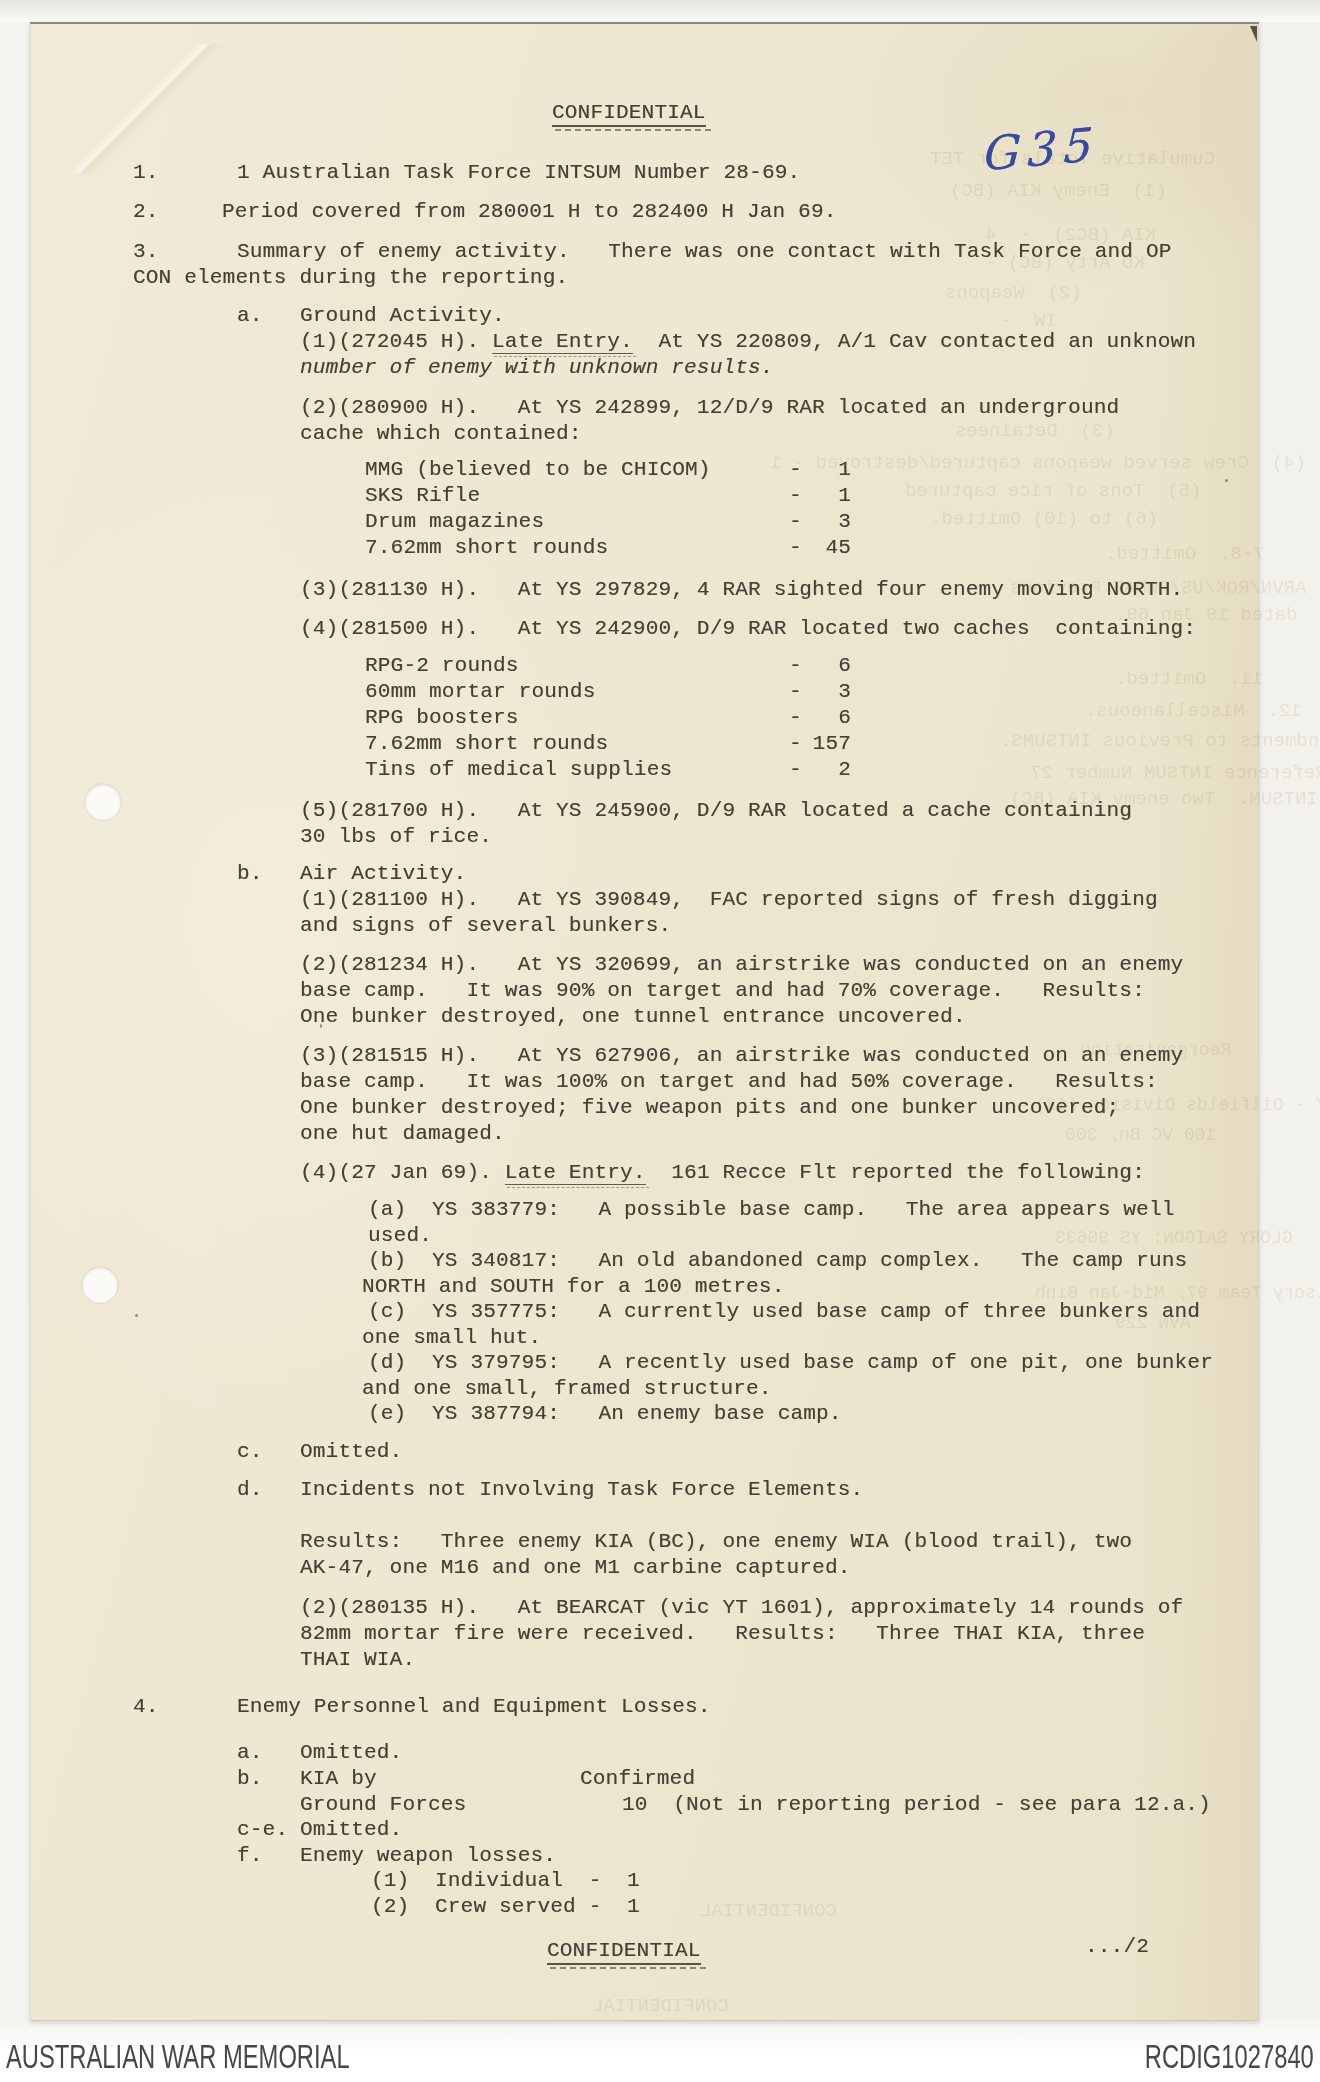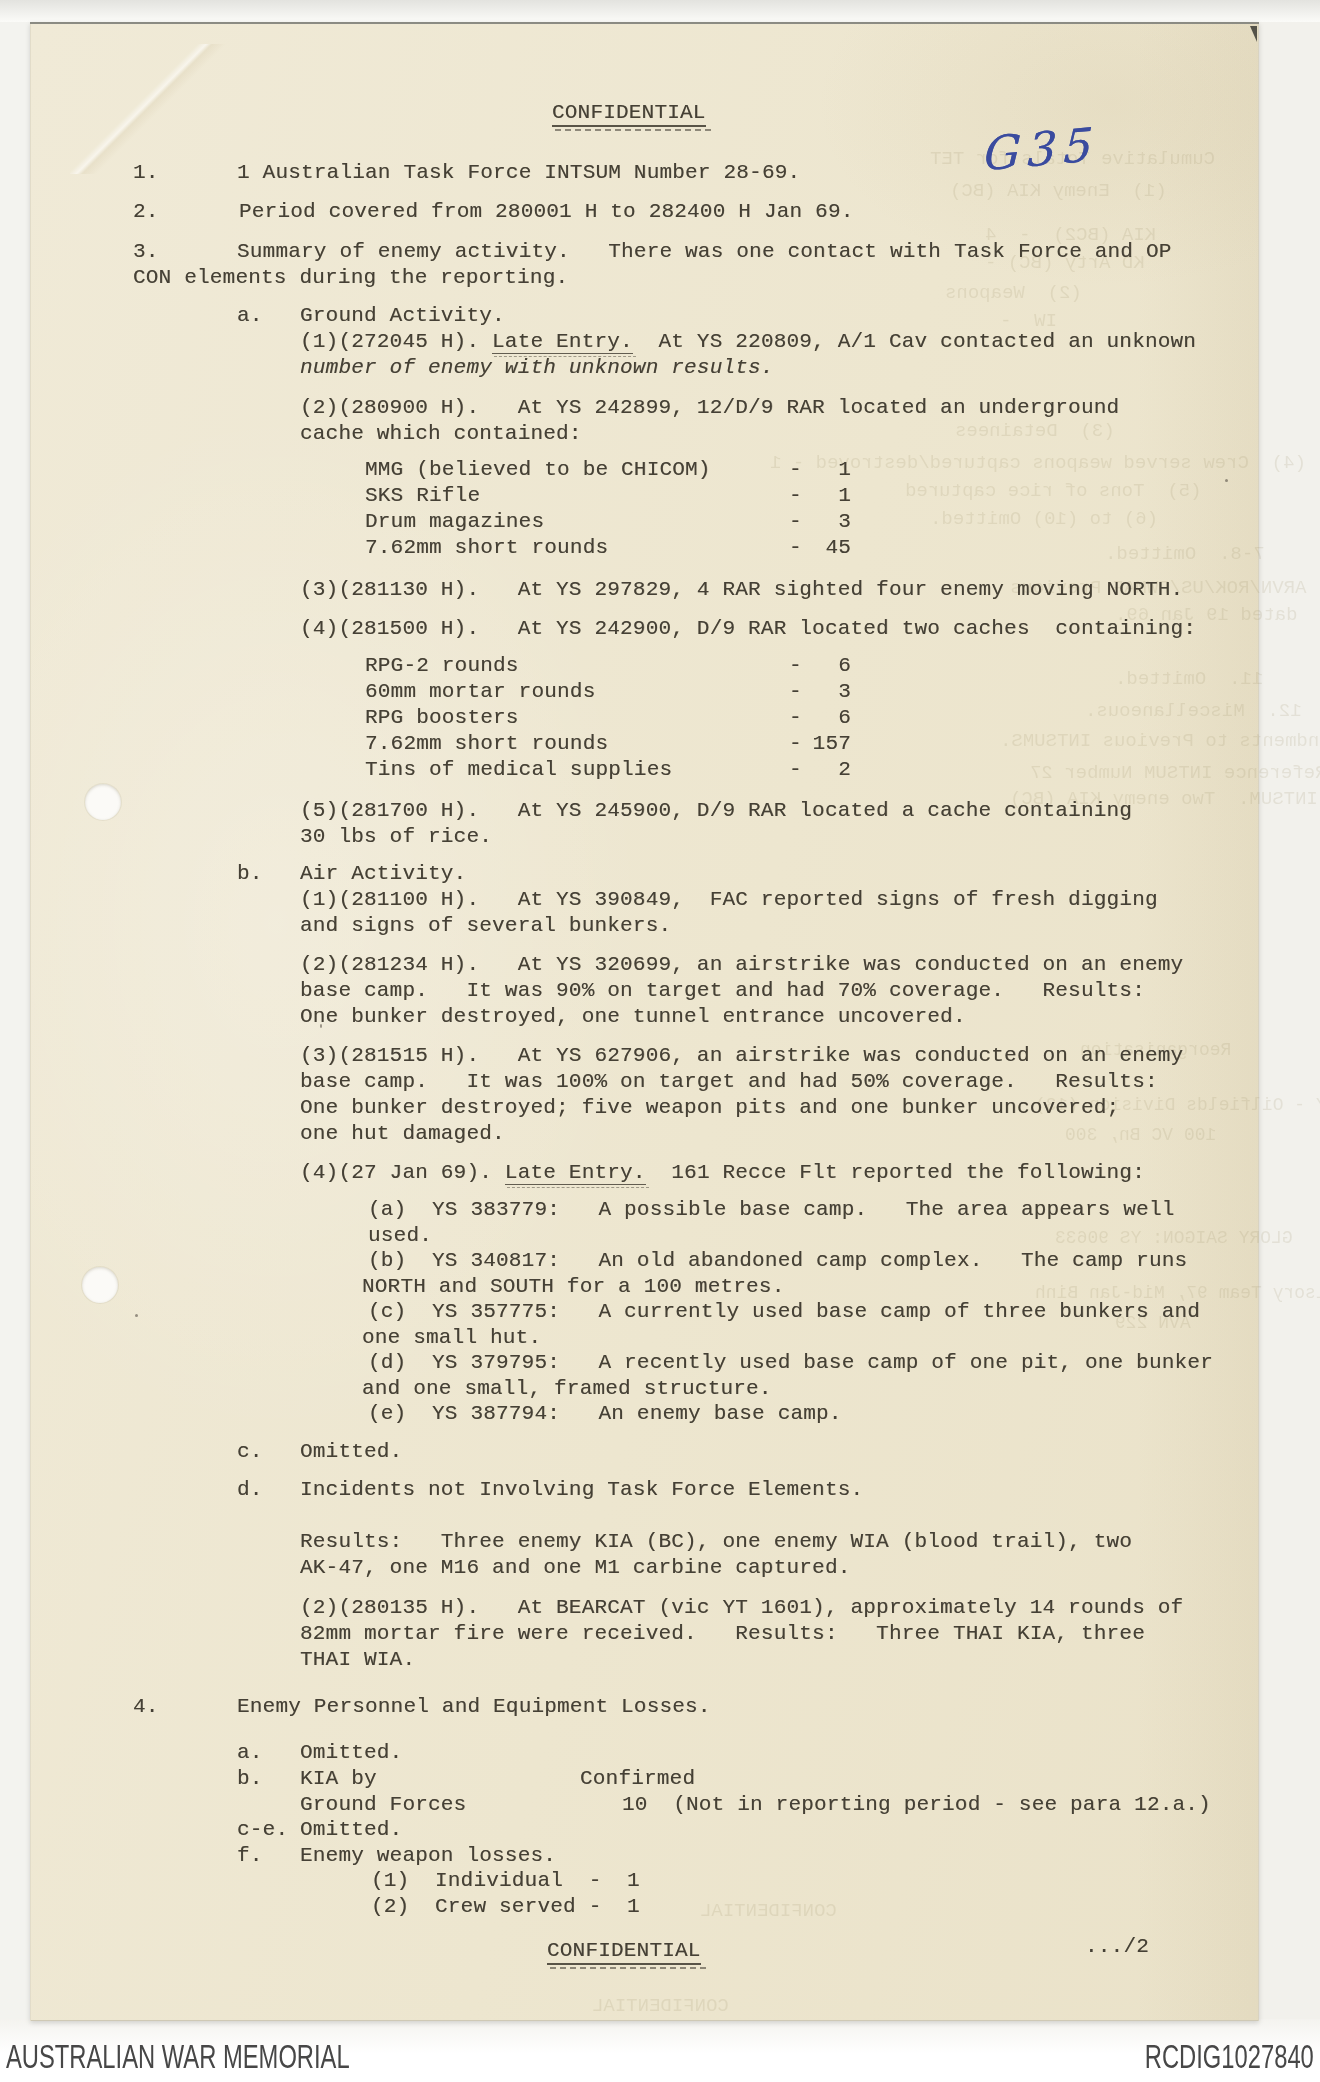--- a/index.html
+++ b/index.html
@@ -107,21 +107,21 @@
     </div>
 
   <div class="t" style="left:552px;top:100px;"><span class="dbl-u">CONFIDENTIAL</span></div>
 
   <div class="hand">G35</div>
 
   <div class="t" style="left:133px;top:160px;">1.</div>
   <div class="t" style="left:237px;top:160px;">1 Australian Task Force INTSUM Number 28-69.</div>
 
   <div class="t" style="left:133px;top:199px;">2.</div>
-  <div class="t" style="left:239px;top:199px;">Period covered from 280001 H to 282400 H Jan 69.</div>
+  <div class="t" style="left:222px;top:199px;">Period covered from 280001 H to 282400 H Jan 69.</div>
 
   <div class="t" style="left:133px;top:239px;">3.</div>
   <div class="t" style="left:237px;top:239px;">Summary of enemy activity.   There was one contact with Task Force and OP</div>
   <div class="t" style="left:133px;top:265px;">CON elements during the reporting.</div>
 
   <div class="t" style="left:237px;top:303px;">a.</div>
   <div class="t" style="left:300px;top:303px;">Ground Activity.</div>
 
   <div class="t" style="left:300px;top:329px;"><span>(1)(272045 H). </span><span class="ul">Late Entry.</span><span>  At YS 220809, A/1 Cav contacted an unknown</span></div>
   <div class="t" style="left:300px;top:355px;font-style:italic;">number of enemy with unknown results.</div>

